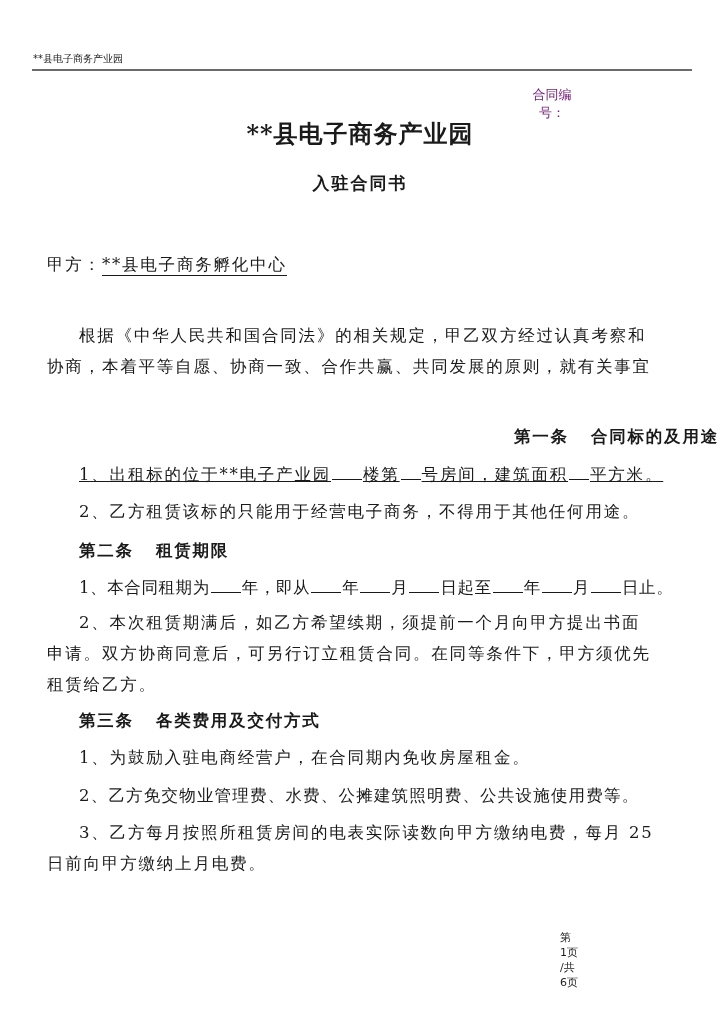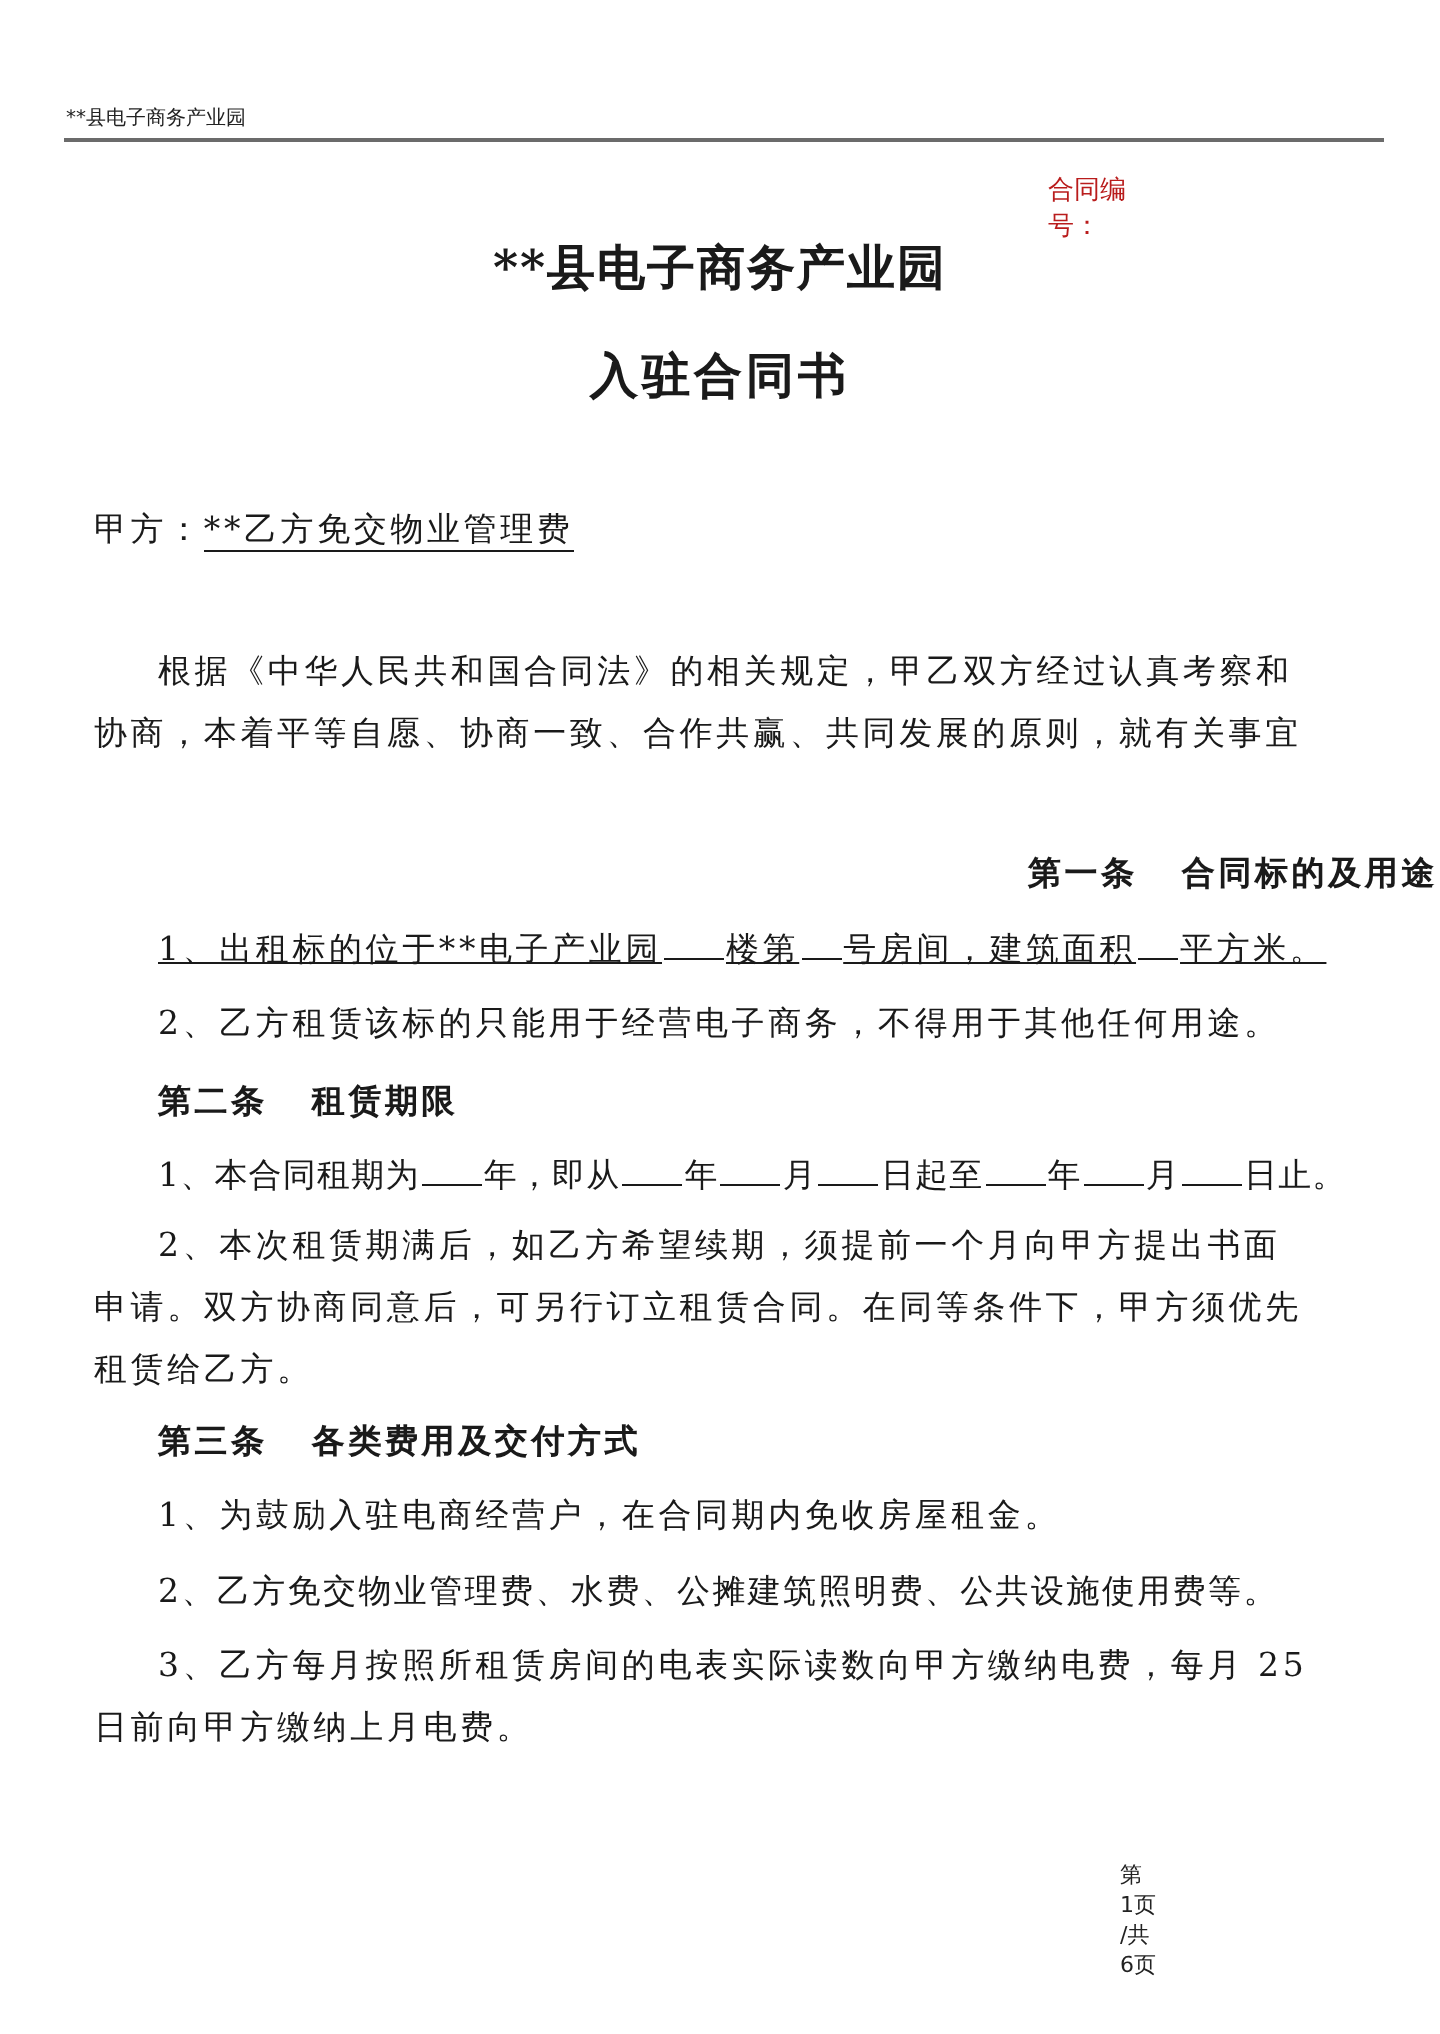--- a/index.html
+++ b/index.html
@@ -1,22 +1,22 @@
 <!DOCTYPE html>
 <html><head>
   <meta charset="utf-8">
   <style>
     html, body { margin: 0; padding: 0; background: #ffffff; }
     body { width: 720px; height: 1017px; position: relative; overflow: hidden; color: #1a1a1a; }
     .page { position: absolute; left: 0; top: 0; width: 580px; height: 1017px; background: #fff; }
     .header-text { position: absolute; left: 33px; top: 52px; font-family: "DejaVu Sans", sans-serif; font-size: 10px; color: #222; }
     .header-rule { position: absolute; left: 32px; top: 69px; width: 660px; height: 2px; background: #6b6b6b; }
-    .contract-no { position: absolute; left: 524px; top: 86px; font-family: "DejaVu Sans", sans-serif; font-size: 13px; color: #b91c1c; }
+    .contract-no { position: absolute; left: 524px; top: 86px; font-family: "DejaVu Sans", sans-serif; font-size: 13px; color: #701a75; text-align: center; }
     .title1 { position: absolute; left: 0; width: 720px; top: 118px; text-align: center; font-family: "DejaVu Serif", serif; font-size: 24px; font-weight: bold; color: #1a1a1a; letter-spacing: 1px; }
-    .title2 { position: absolute; left: 0; width: 720px; top: 172px; text-align: center; font-family: "DejaVu Serif", serif; font-size: 24px; font-weight: bold; color: #1a1a1a; letter-spacing: 2px; }
+    .title2 { position: absolute; left: 0; width: 720px; top: 172px; text-align: center; font-family: "DejaVu Serif", serif; font-size: 17px; font-weight: bold; color: #1a1a1a; letter-spacing: 2px; }
     .line { position: absolute; left: 47px; width: 640px; font-family: "DejaVu Serif", serif; font-size: 16.5px; color: #1a1a1a; white-space: nowrap; letter-spacing: 1.8px; }
     .indent { padding-left: 32px; }
     .bold { font-weight: bold; }
     .ul { display: inline-block; border-bottom: 1px solid #1a1a1a; height: 16px; vertical-align: baseline; margin: 0 1px; }
     .ul-text { border-bottom: 1px solid #1a1a1a; padding-bottom: 1px; }
     .footer { position: absolute; left: 560px; top: 930px; font-family: "DejaVu Sans", sans-serif; font-size: 11px; color: #222; }
     .gap { display: inline-block; width: 22px; }
   </style>
 </head>
 <body>
@@ -25,21 +25,21 @@
 
   <div class="header-text">**县电子商务产业园</div>
   <div class="header-rule"></div>
 
   <div class="contract-no">合同编号：</div>
 
   <div class="title1">**县电子商务产业园</div>
   <div class="title2">入驻合同书</div>
 
   <div class="line" style="top:254px;">
-    <span>甲方：</span><span class="ul-text">**乙方免交物业管理费</span>
+    <span>甲方：</span><span class="ul-text">**县电子商务孵化中心</span>
   </div>
 
   <div class="line indent" style="top:325px;">根据《中华人民共和国合同法》的相关规定，甲乙双方经过认真考察和</div>
   <div class="line" style="top:356px;">协商，本着平等自愿、协商一致、合作共赢、共同发展的原则，就有关事宜</div>
 
   <div class="line indent bold" style="top:426px;text-align:right;">
     <span>第一条</span><span class="gap"></span><span>合同标的及用途</span>
   </div>
   <div class="line indent" style="top:463px;text-decoration:underline;">
     <span>1、出租标的位于**电子产业园</span><span class="ul" style="width:30px;"></span><span>楼第</span><span class="ul" style="width:20px;"></span><span>号房间，建筑面积</span><span class="ul" style="width:20px;"></span><span>平方米。</span>

